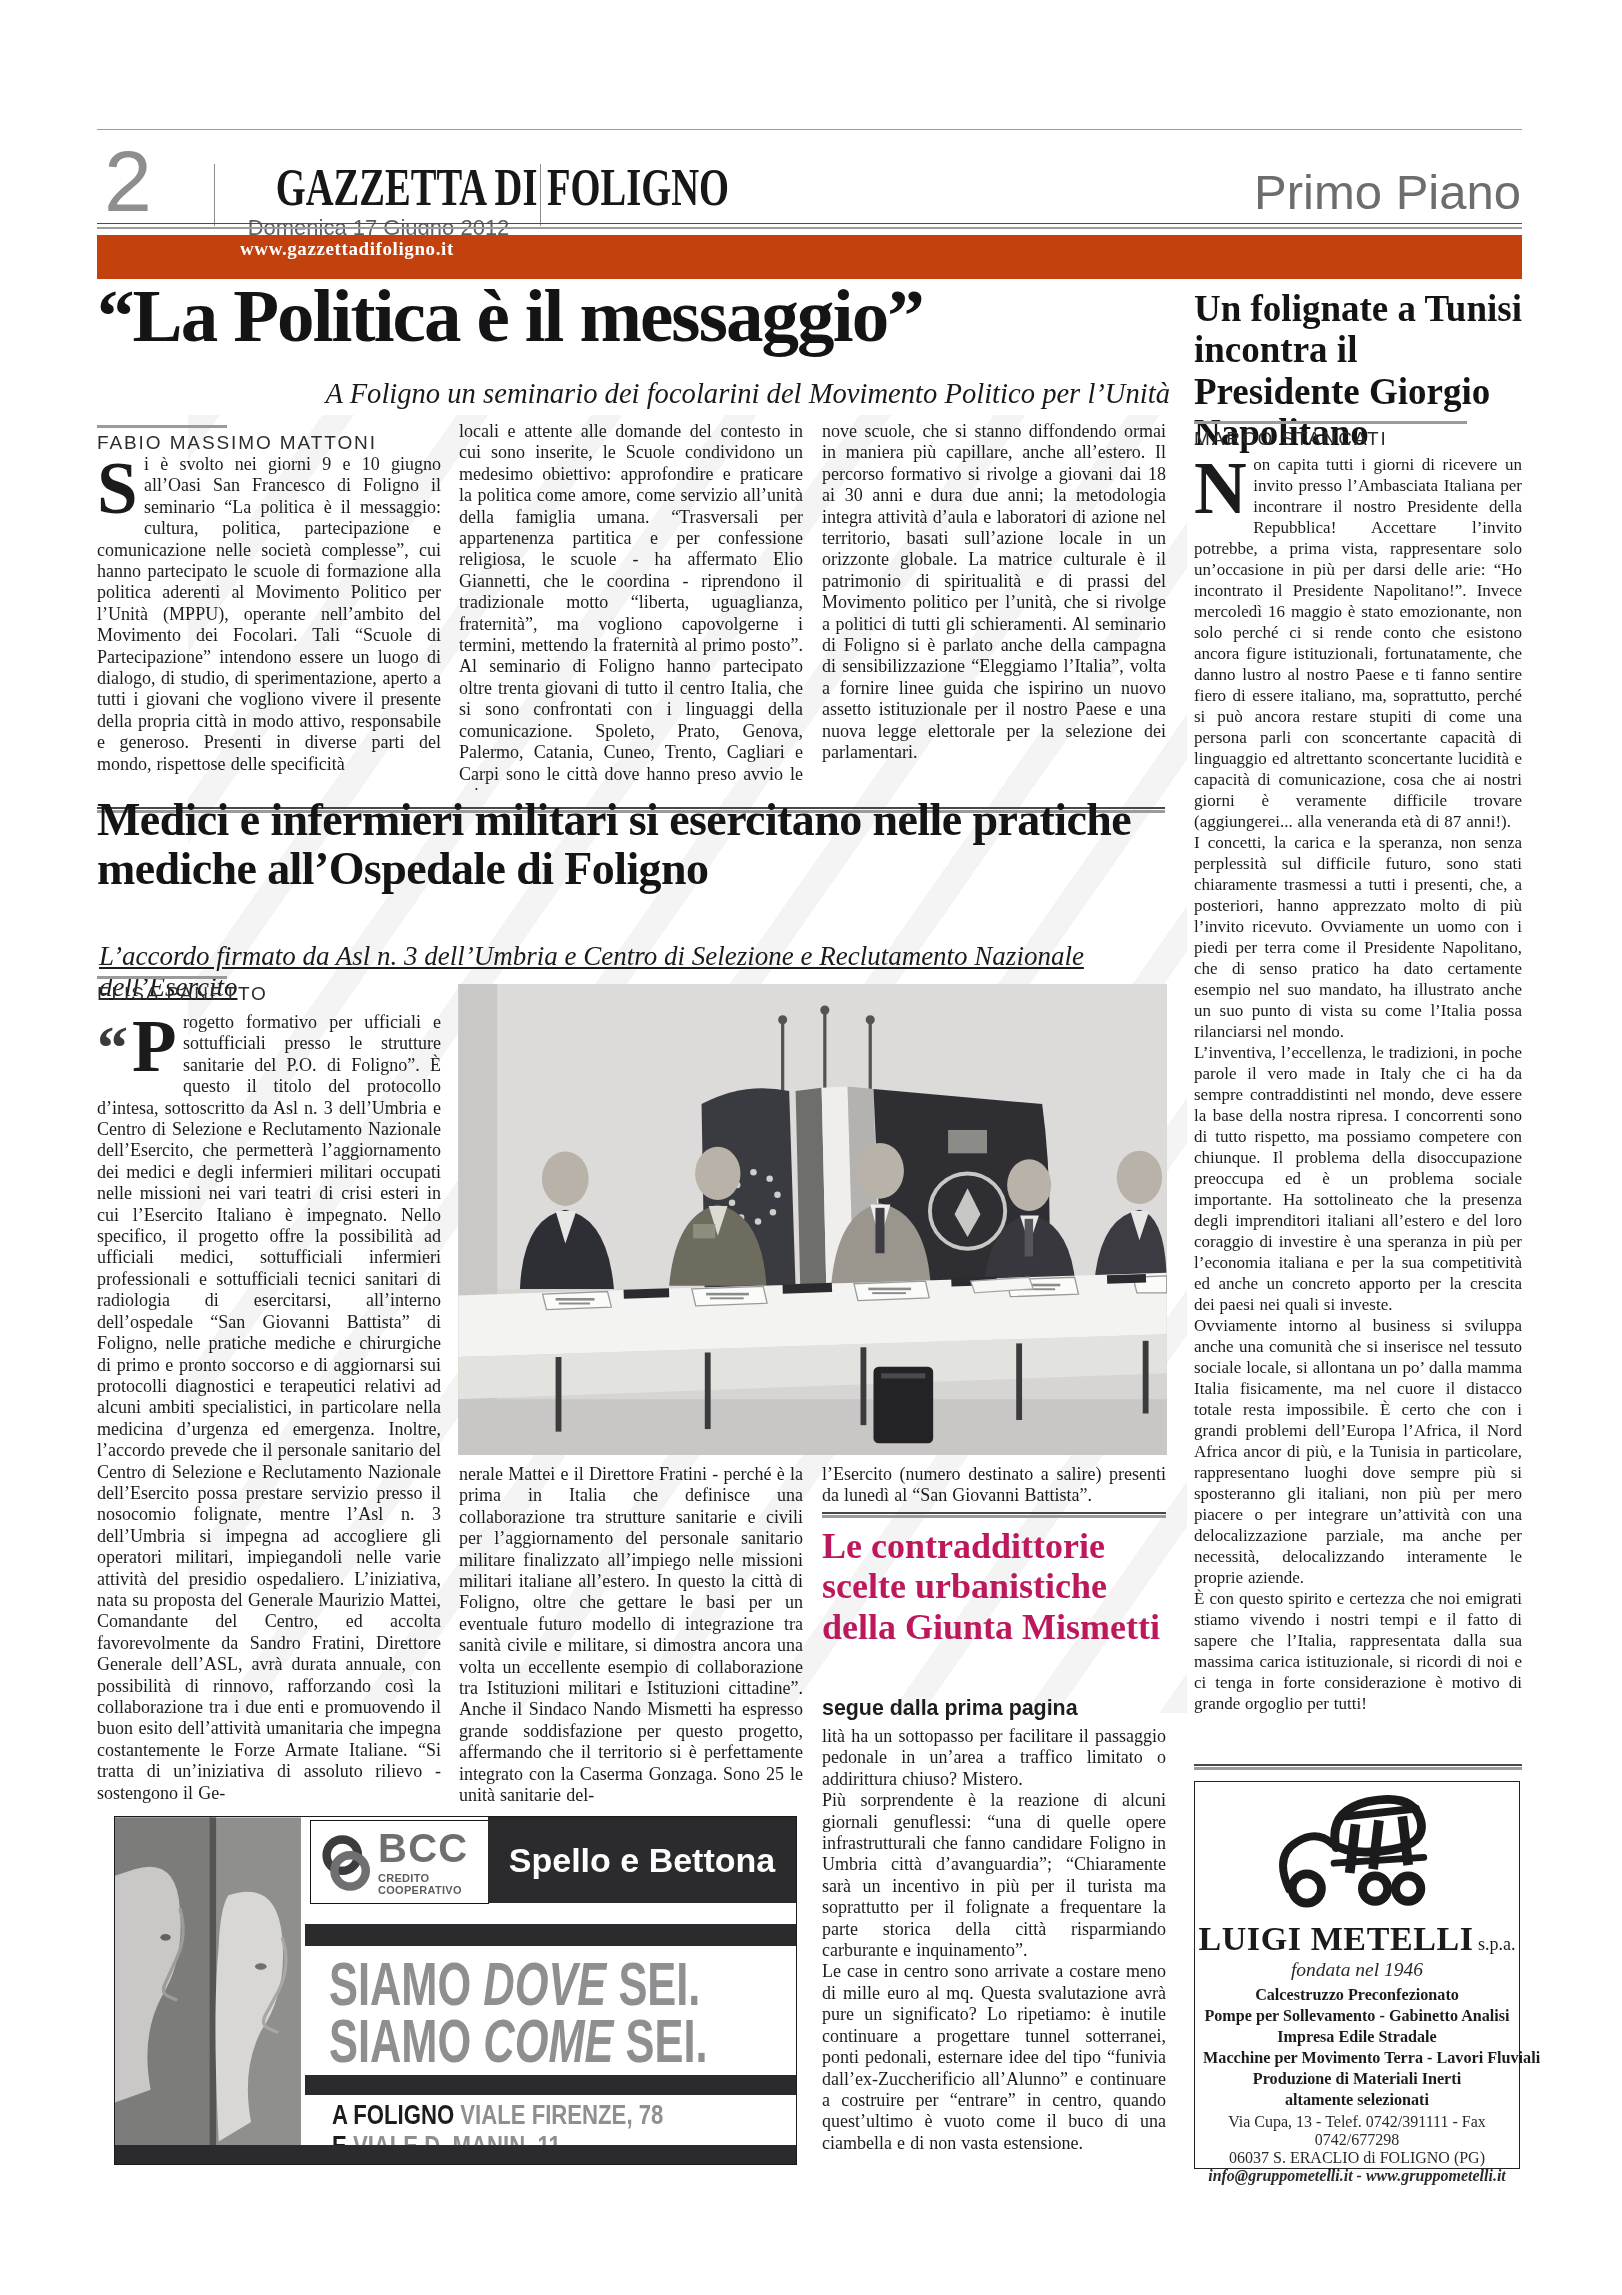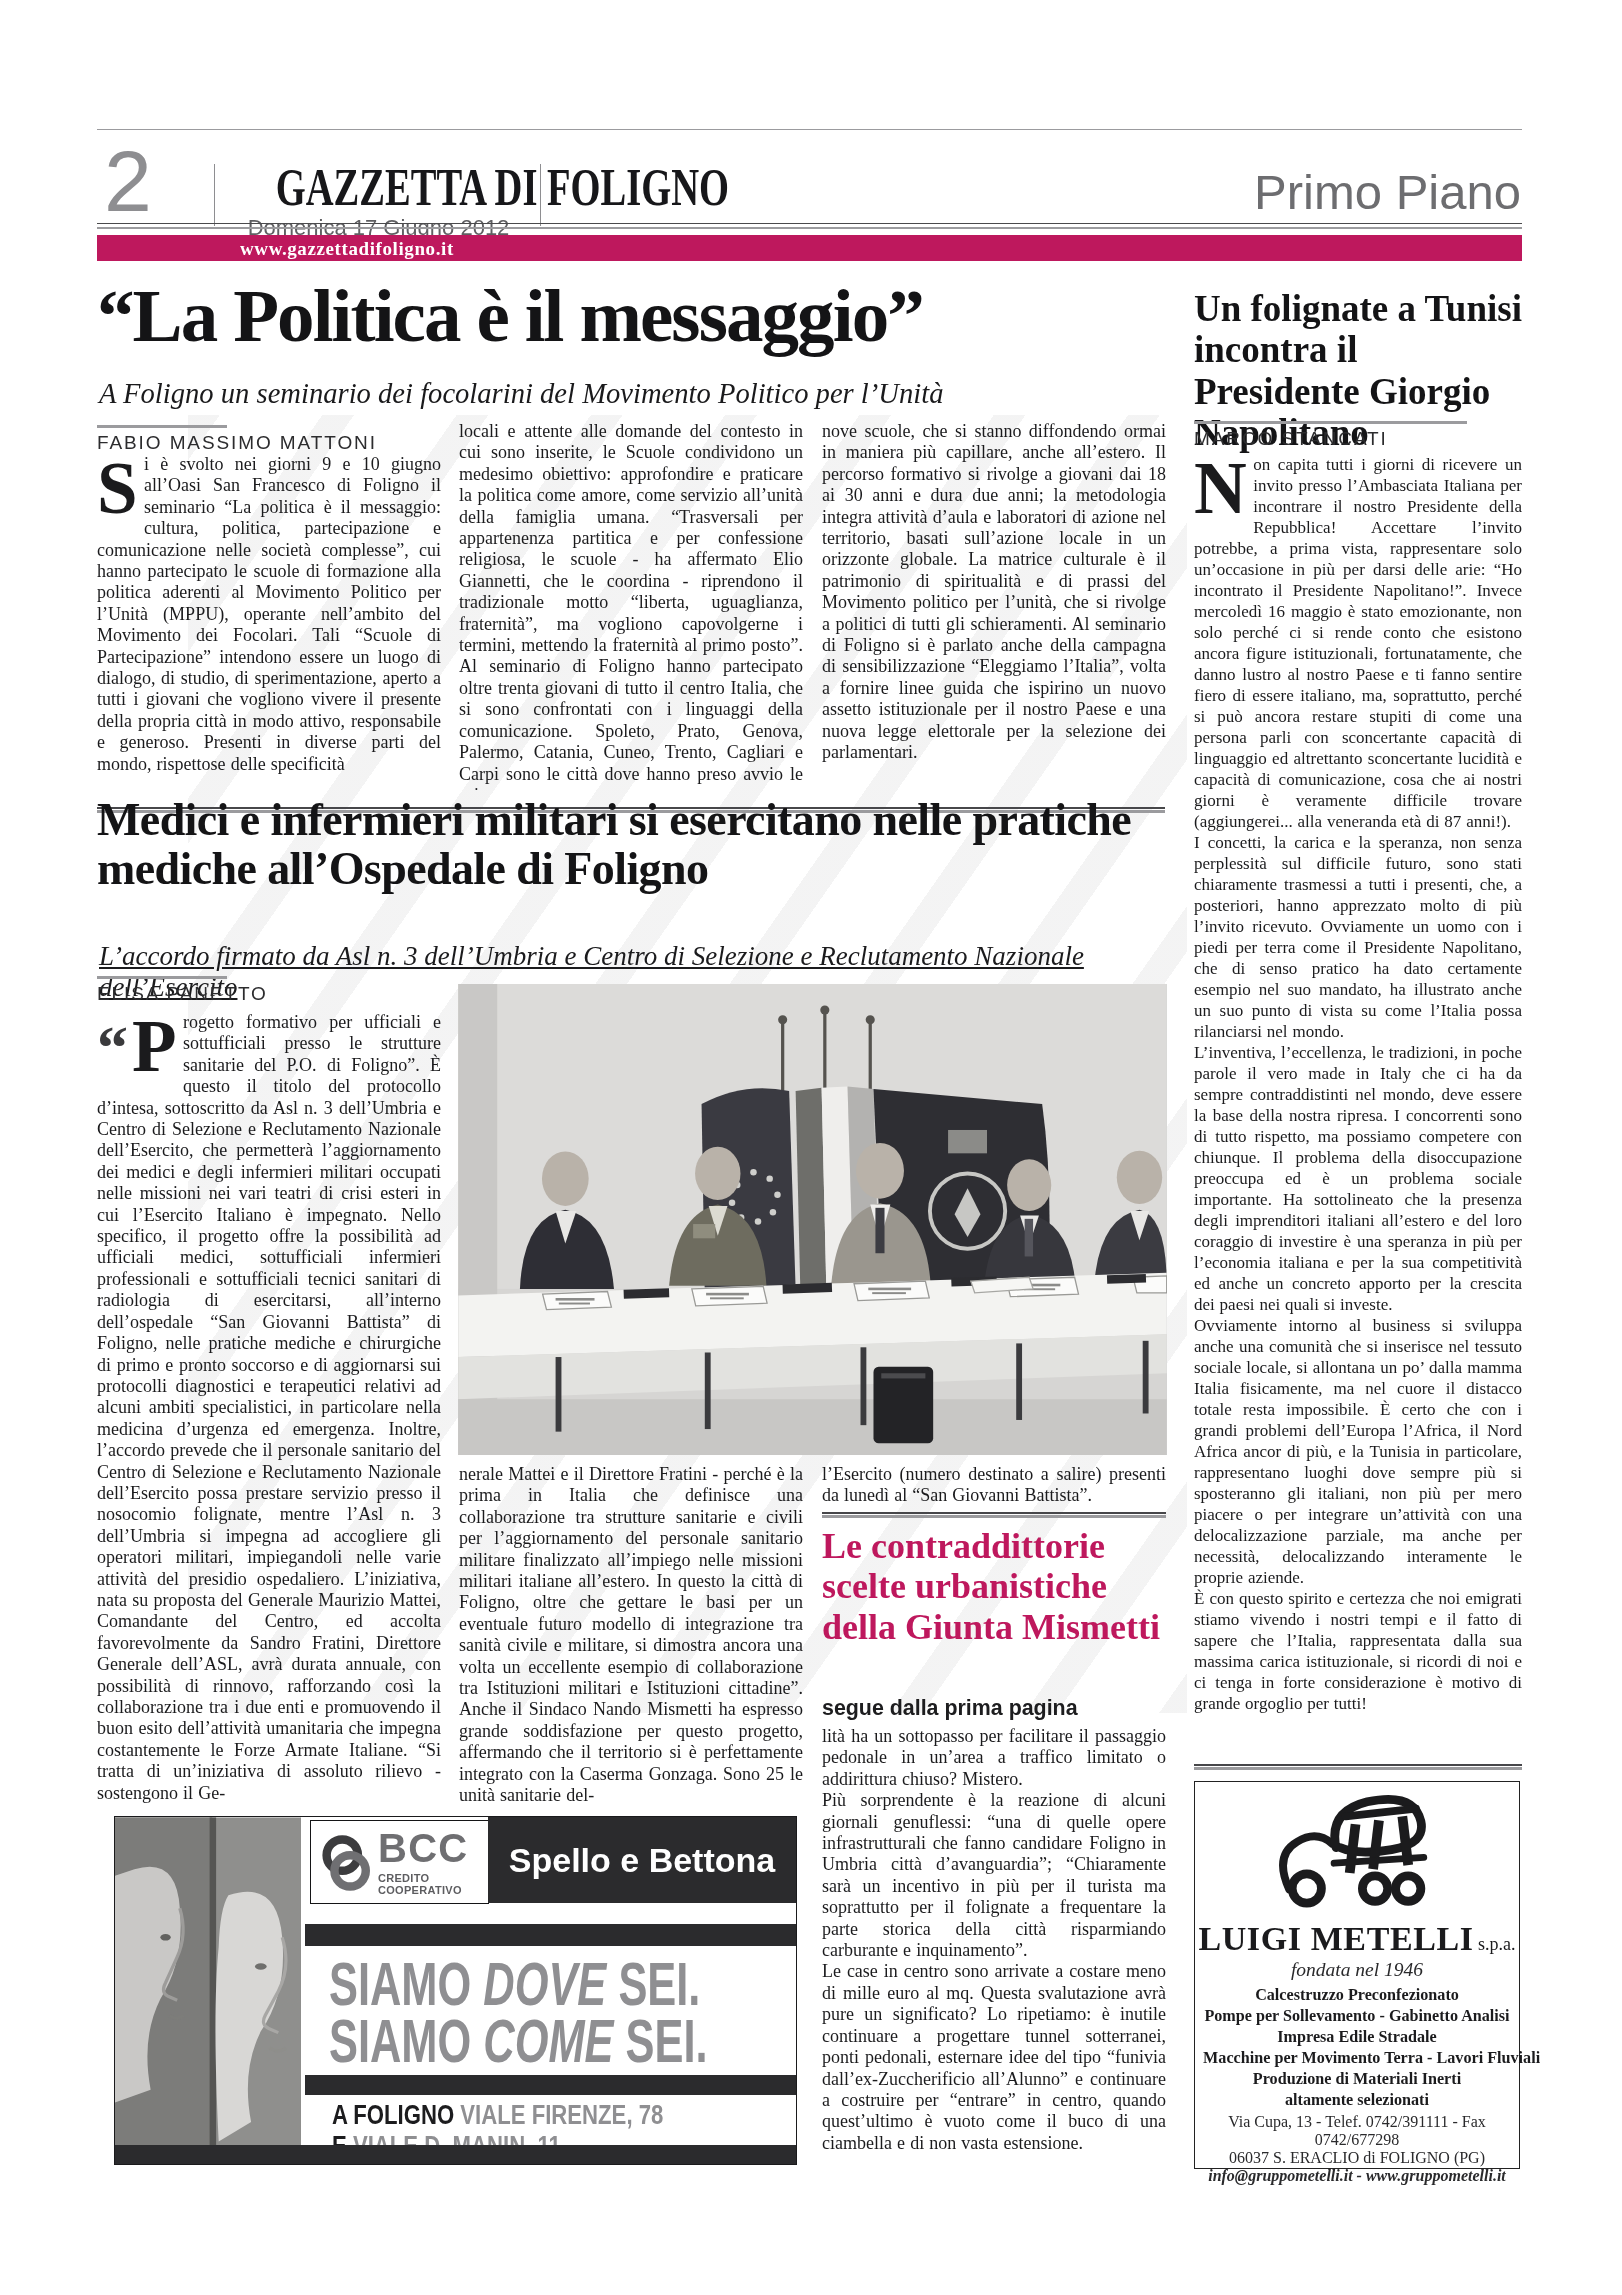--- a/index.html
+++ b/index.html
@@ -12,25 +12,25 @@
   #toprule{left:97px;top:129px;width:1425px;height:1.3px;background:#9b9b9e;}
   #pagenum{left:104px;top:138px;font-size:86px;color:#8e8e91;font-family:"Liberation Sans",sans-serif;font-weight:400;line-height:1;}
   #vline1{left:214px;top:164px;width:1.3px;height:62px;background:#8e8e91;}
   #vline2{left:540px;top:164px;width:1.3px;height:62px;background:#8e8e91;}
   #masthead{left:226px;top:160px;width:305px;text-align:center;}
   #masthead .mh{font-weight:bold;font-size:47px;letter-spacing:0px;display:inline-block;transform:scale(.82,1.12);transform-origin:center;white-space:nowrap;color:#17171a;}
   #masthead .dt{font-size:22px;color:#5f5f62;margin-top:1.3px;}
   #section-label{right:101px;top:164px;font-size:49px;color:#6d6d70;font-weight:400;}
   #hdr-rule-a{left:97px;top:223px;width:1425px;height:1.3px;background:#4a4a4c;}
   #hdr-rule-b{left:97px;top:227px;width:1425px;height:1.9px;background:#9b9b9e;}
-  #urlbar{left:97px;top:235px;width:1425px;height:26px;background:#be185d;}
+  #urlbar{left:97px;top:235px;width:1425px;height:44px;background:#c2410c;}
   #urlbar span{position:absolute;left:143px;top:2.6px;font-size:19px;font-weight:bold;color:#fff;letter-spacing:0.6px;}
   
   #headline1{left:97px;top:278px;width:1084px;font-size:75px;font-weight:bold;letter-spacing:-1.9px;line-height:1.02;color:#141416;white-space:nowrap;}
-  #subhead1{left:99px;top:378px;width:1071px;font-size:28.6px;font-style:italic;color:#1a1a1c;}
+  #subhead1{left:99px;top:378px;width:1071px;font-size:28.6px;font-style:italic;color:#1a1a1c;text-align:right;}
   .byline-rule{width:130px;height:3.2px;background:#9b9b9e;}
   .byline{font-size:19px;letter-spacing:1.9px;color:#2c2c2e;font-family:"Liberation Sans",sans-serif;}
   .col{font-size:18px;line-height:21.4px;text-align:justify;word-spacing:0.6px;overflow:hidden;}
   .dropcap{float:left;font-size:73px;line-height:.82;font-weight:bold;padding:5.2px 6.5px 0 0;color:#1b1b1d;}
   .bigquote{float:left;font-size:62px;line-height:.6;font-weight:bold;color:#3a3a3c;padding:17px 3.9px 0 0;}
   #a1col1{left:97px;top:454px;width:344px;height:336px;}
   #a1col2{left:459px;top:421px;width:344px;height:370px;}
   #a1col3{left:822px;top:421px;width:344px;height:370px;}
   #divider1{left:97px;top:807px;width:1068px;}
   

